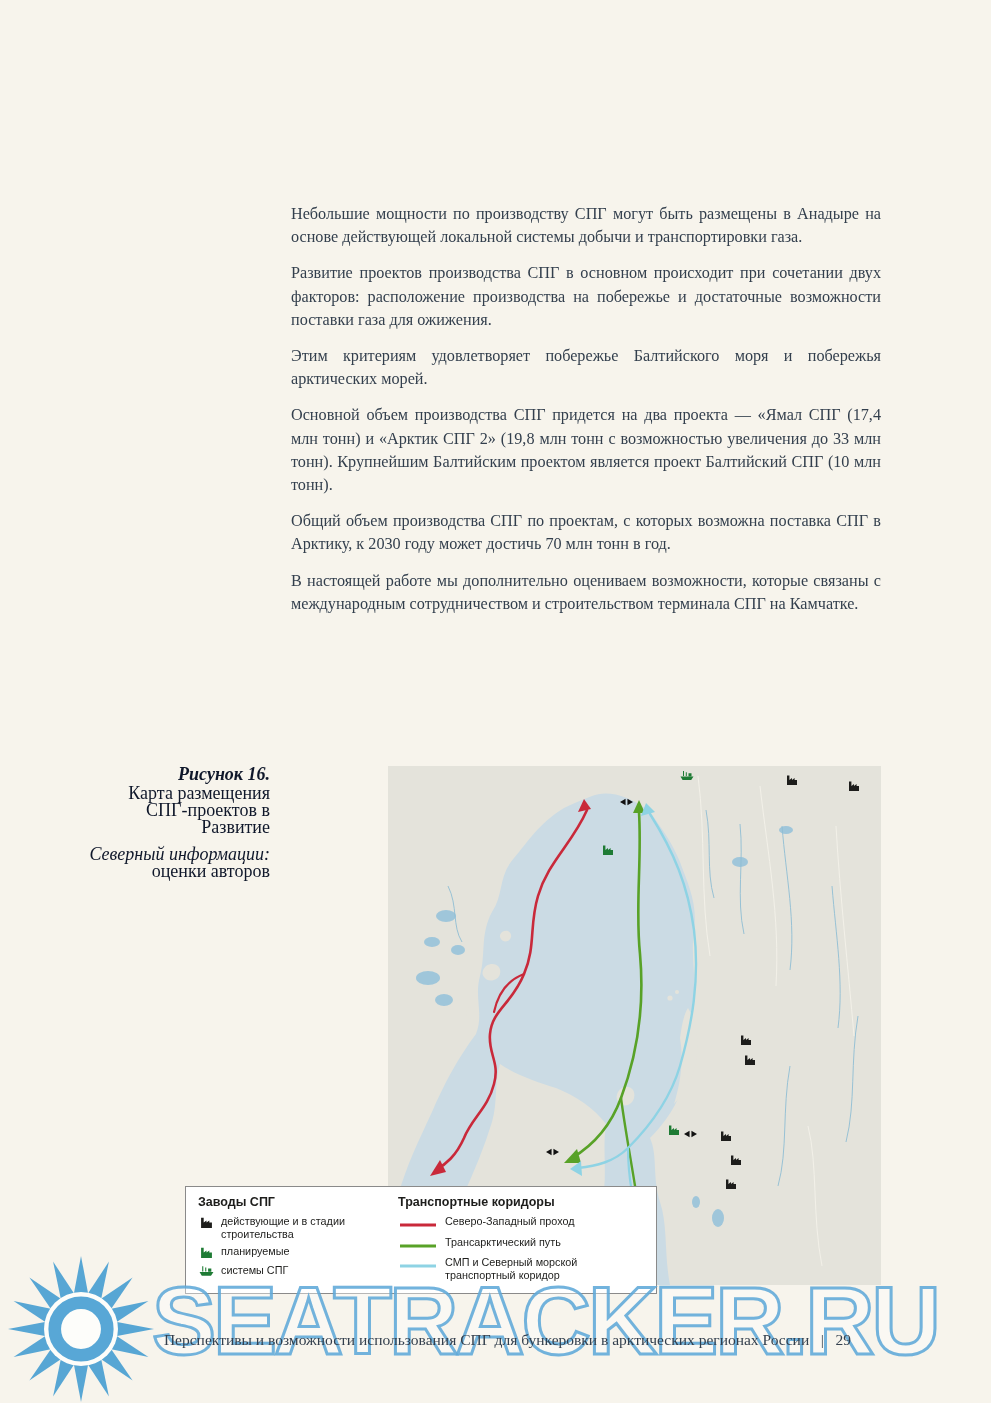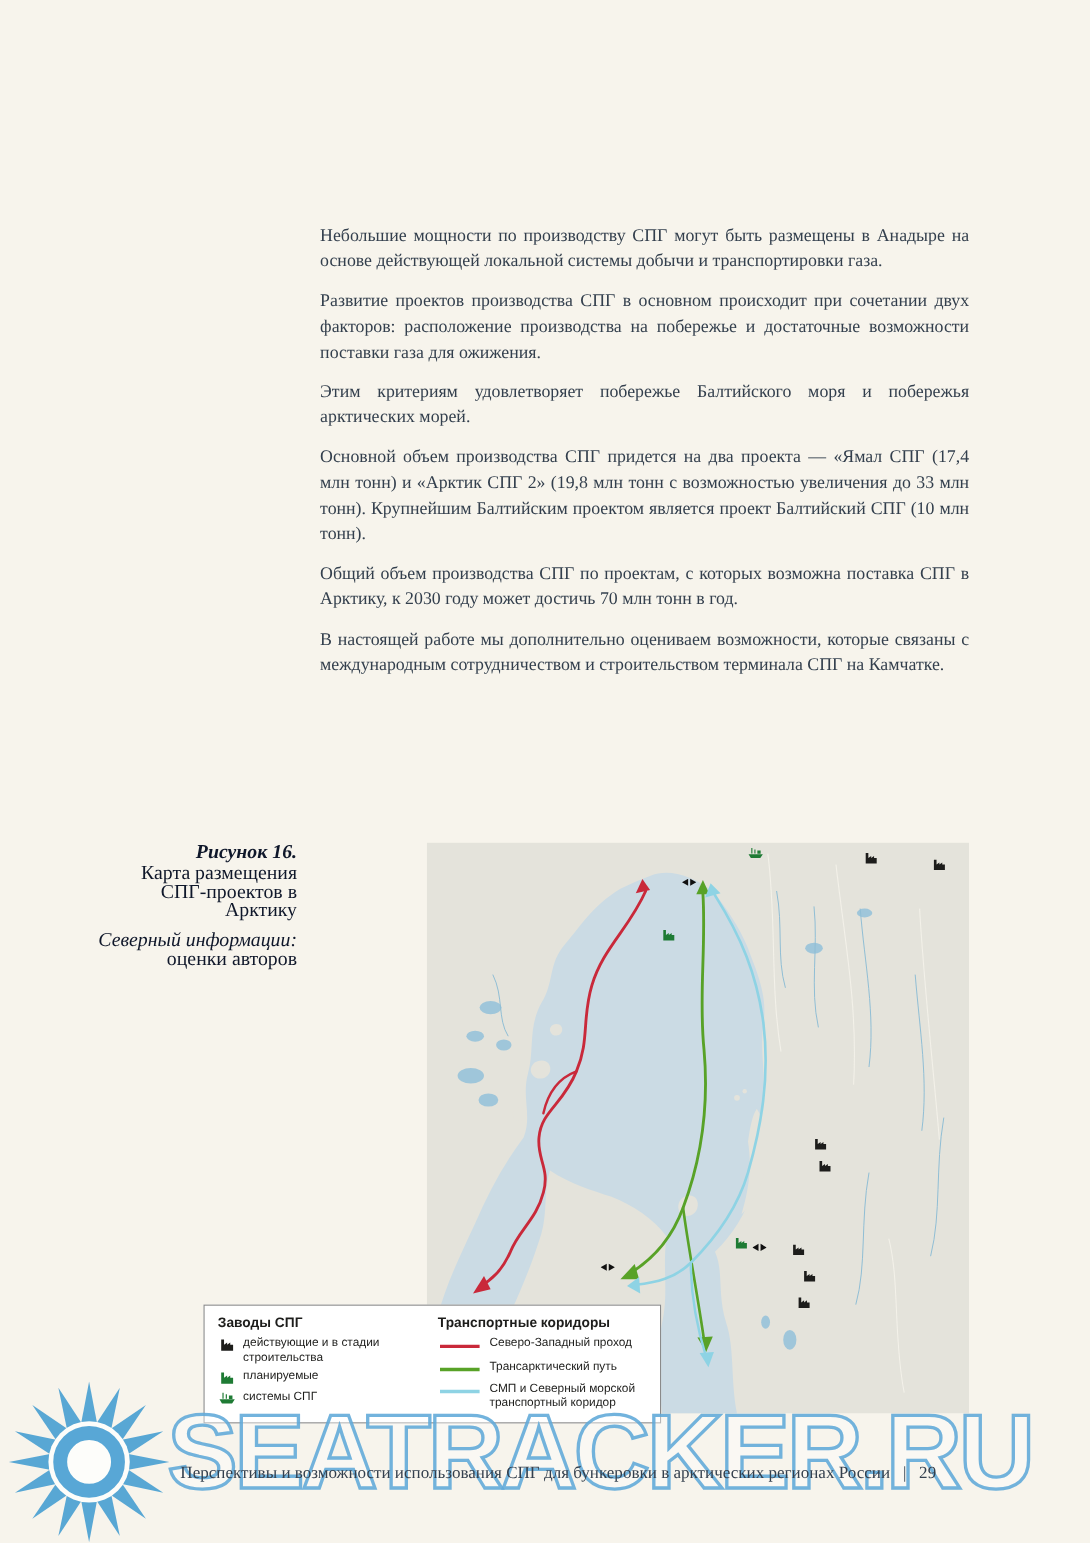--- a/index.html
+++ b/index.html
@@ -21,21 +21,21 @@
     text-align:right; color:#0f172a; font-size:18px; line-height:17px;
   }
   .fig-label { font-weight:bold; font-style:italic; margin-bottom:2px; }
   .fig-source-label { font-style:italic; margin-top:10px; }
 
   
   .map-wrap { position:absolute; left:388px; top:766px; width:493px; height:519px; }
 
   
   .legend {
-    position:absolute; left:185px; top:1186px; width:416px;
+    position:absolute; left:185px; top:1186px; width:472px;
     background:#ffffff; border:1px solid #8a8a8a;
     padding:8px 10px 7px 12px; display:flex;
     font-family:"Liberation Sans", sans-serif; color:#1d1d1b; z-index:4;
   }
   .legend-col-plants { width:200px; }
   .legend-col-corridors { flex:1; }
   .legend-title { font-size:12.5px; font-weight:bold; margin-bottom:6px; }
   .legend-item { display:flex; align-items:flex-start; gap:7px; font-size:10.8px; line-height:12.5px; margin-bottom:5px; }
   .legend-item .li-icon { flex:0 0 16px; display:flex; justify-content:center; padding-top:1px; }
   .legend-item .li-label { max-width:158px; }
@@ -69,21 +69,21 @@
     <p>Развитие проектов производства СПГ в основном происходит при сочетании двух факторов: расположение производства на побережье и достаточные возможности поставки газа для ожижения.</p>
     <p>Этим критериям удовлетворяет побережье Балтийского моря и побережья арктических морей.</p>
     <p>Основной объем производства СПГ придется на два проекта — «Ямал СПГ (17,4 млн тонн) и «Арктик СПГ 2» (19,8 млн тонн с возможностью увеличения до 33 млн тонн). Крупнейшим Балтийским проектом является проект Балтийский СПГ (10 млн тонн).</p>
     <p>Общий объем производства СПГ по проектам, с которых возможна поставка СПГ в Арктику, к 2030 году может достичь 70 млн тонн в год.</p>
     <p>В настоящей работе мы дополнительно оцениваем возможности, которые связаны с международным сотрудничеством и строительством терминала СПГ на Камчатке.</p>
   </main>
 
   <aside class="figure-caption">
     <div class="fig-label">Рисунок 16.</div>
     <div>Карта размещения</div>
-    <div>СПГ-проектов в Арктику</div>
+    <div>СПГ-проектов в Развитие</div>
     <div class="fig-source-label">Северный информации:</div>
     <div>оценки авторов</div>
   </aside>
 
   <div class="map-wrap">
     <svg width="493" height="519" viewBox="0 0 493 519">
       <defs>
         <symbol id="sym-factory" viewBox="0 0 12 12">
           <path d="M1,11 V1.5 h2.4 V6 l2.6,-1.9 V6 l2.6,-1.9 V6 H11 V11 Z"></path>
         </symbol>

